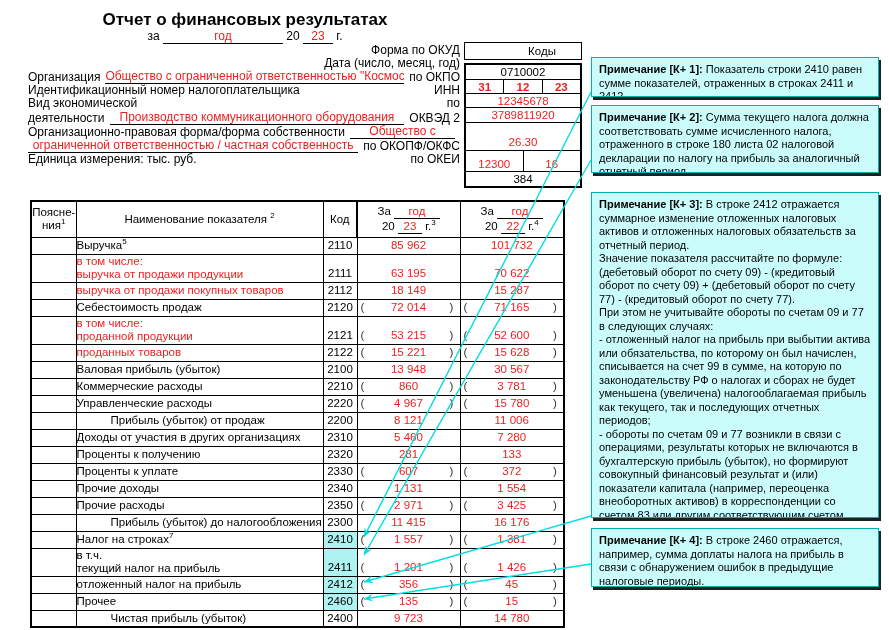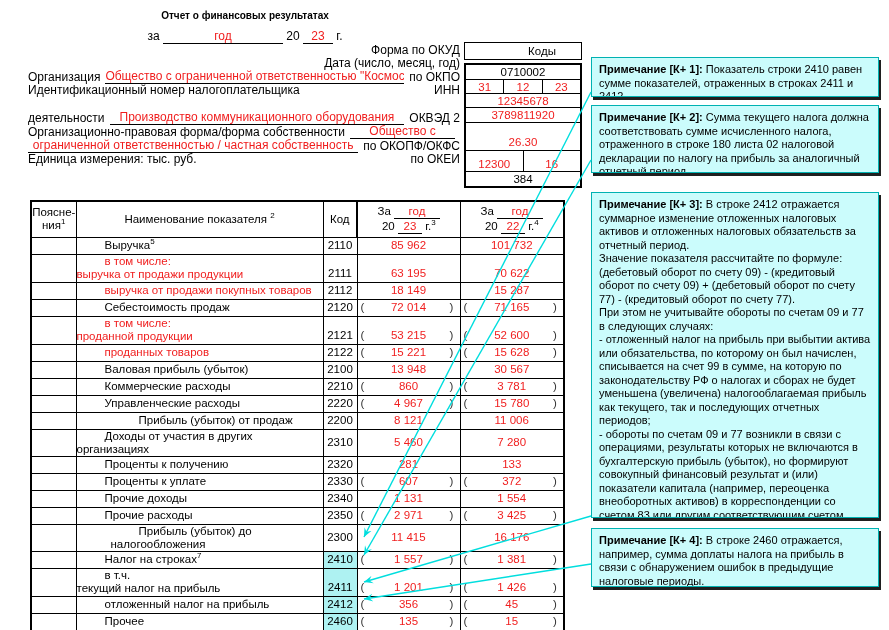--- a/index.html
+++ b/index.html
@@ -1,60 +1,60 @@
 <!DOCTYPE html>
 <html><head>
 <meta charset="utf-8">
 <style>
   html,body{margin:0;padding:0;background:#fff;}
   .page{position:relative;width:889px;height:630px;background:#fff;overflow:hidden;
         font-family:"Liberation Sans",sans-serif;color:#000;font-size:12px;}
   
   .hdr-title{position:absolute;left:30px;top:10px;width:430px;text-align:center;
-             font-weight:bold;font-size:10px;}
+             font-weight:bold;font-size:17px;}
   .hdr-sub{position:absolute;left:30px;top:29px;width:430px;text-align:center;font-size:12px;}
   .blank{display:inline-block;border-bottom:1px solid #000;text-align:center;line-height:13px;}
   .red{color:#f01e1e;}
   .hline{position:absolute;left:28px;width:432px;display:flex;align-items:flex-end;
          font-size:12px;white-space:nowrap;line-height:13px;}
   .hline .fill{flex:1;border-bottom:1px solid #000;text-align:center;margin:0 5px;
                white-space:nowrap;overflow:hidden;}
   .hline .fill-l{flex:1;border-bottom:1px solid #000;text-align:center;margin-right:5px;
                white-space:nowrap;overflow:hidden;}
   .hline .ml-auto{margin-left:auto;}
   
   .codes{position:absolute;left:464px;top:42px;width:118px;font-size:11.5px;}
   .codes-title{border:1px solid #000;height:16px;line-height:16px;text-align:center;padding-left:38px;}
   .codes-body{border:2px solid #000;margin-top:3px;}
   .crow{display:flex;align-items:center;justify-content:center;text-align:center;}
   .crow.b{border-bottom:1px solid #000;}
   .h14{height:14px;} .h13{height:13px;} .h28{height:28px;} .h20{height:20px;}
   .crow.bottomed{align-items:flex-end;padding-bottom:2px;box-sizing:border-box;}
-  .split3{padding:0;} .split3 span{flex:1;height:100%;display:flex;align-items:center;justify-content:center;}
+  .split3{padding:0;} .split3 span{flex:1;height:100%;display:flex;align-items:center;justify-content:center;font-weight:bold;}
   .split3 span:nth-child(1),.split3 span:nth-child(2){border-right:1px solid #000;}
   .split2{padding:0;} .split2 span{flex:1;height:100%;display:flex;align-items:flex-end;justify-content:center;padding-bottom:1px;box-sizing:border-box;}
   .split2 span:nth-child(1){border-right:1px solid #000;}
   
   table.rep{position:absolute;left:30px;top:200px;width:533px;border-collapse:collapse;
             table-layout:fixed;font-size:11.5px;border:2px solid #000;}
   table.rep td,table.rep th{border:1px solid #000;padding:0;line-height:13px;overflow:hidden;}
   th{font-weight:normal;vertical-align:middle;text-align:center;}
   col.w-exp{width:45px;} col.w-name{width:247px;} col.w-code{width:34px;}
   col.w-v1{width:103px;} col.w-v2{width:104px;}
   tr.hrow{height:36px;}
   tr.single{height:17px;} tr.tall{height:28px;}
   td.c-code{text-align:center;border-right:2px solid #000;}
   td.c-v1,td.c-v2{border-left:2px solid #000;border-right:2px solid #000;
                   border-top-width:2px;border-bottom-width:2px;}
   th.c-v1,th.c-v2{border-left:2px solid #000;border-right:2px solid #000;border-bottom-width:2px;}
   td.c-label{padding-left:4px;vertical-align:middle;}
   td.c-label.indent{padding-left:34px;}
   td.c-label.red{color:#f01e1e;}
   tr.tall td.c-code,tr.tall td.c-v1,tr.tall td.c-v2{vertical-align:bottom;padding-bottom:2px;}
-  .lbl{white-space:pre-line;padding-left:28px;}
+  .lbl{white-space:pre-line;}
   sup{font-size:8px;line-height:0;}
   td.c-code.hl{background:#aef2f2;}
   .vwrap{display:flex;align-items:center;padding:0 3px;}
   .vwrap .par{width:7px;color:#333;flex:none;}
   .vwrap .num{flex:1;text-align:center;color:#f01e1e;}
   .yr-top,.yr-bot{line-height:15px;}
   .yr-top .blank{width:46px;} .yr-bot .blank{width:24px;}
   .th-exp{white-space:pre-line;}
   
   .note{position:absolute;left:591px;width:288px;box-sizing:border-box;background:#cbfcfc;
@@ -85,20 +85,24 @@
     <span class="ml-auto">Дата (число, месяц, год)</span>
   </div>
   <div class="hline" style="top:70px">
     <span>Организация</span>
     <span class="fill red">Общество с ограниченной ответственностью "Космос"</span>
     <span>по ОКПО</span>
   </div>
   <div class="hline" style="top:84px">
     <span>Идентификационный номер налогоплательщика</span>
     <span class="ml-auto">ИНН</span>
+  </div>
+  <div class="hline" style="top:97px">
+    <span>Вид экономической</span>
+    <span class="ml-auto">по</span>
   </div>
   <div class="hline" style="top:111px">
     <span>деятельности</span>
     <span class="fill red">Производство коммуникационного оборудования</span>
     <span>ОКВЭД 2</span>
   </div>
   <div class="hline" style="top:125px">
     <span>Организационно-правовая форма/форма собственности</span>
     <span class="fill red">Общество с</span>
   </div>

